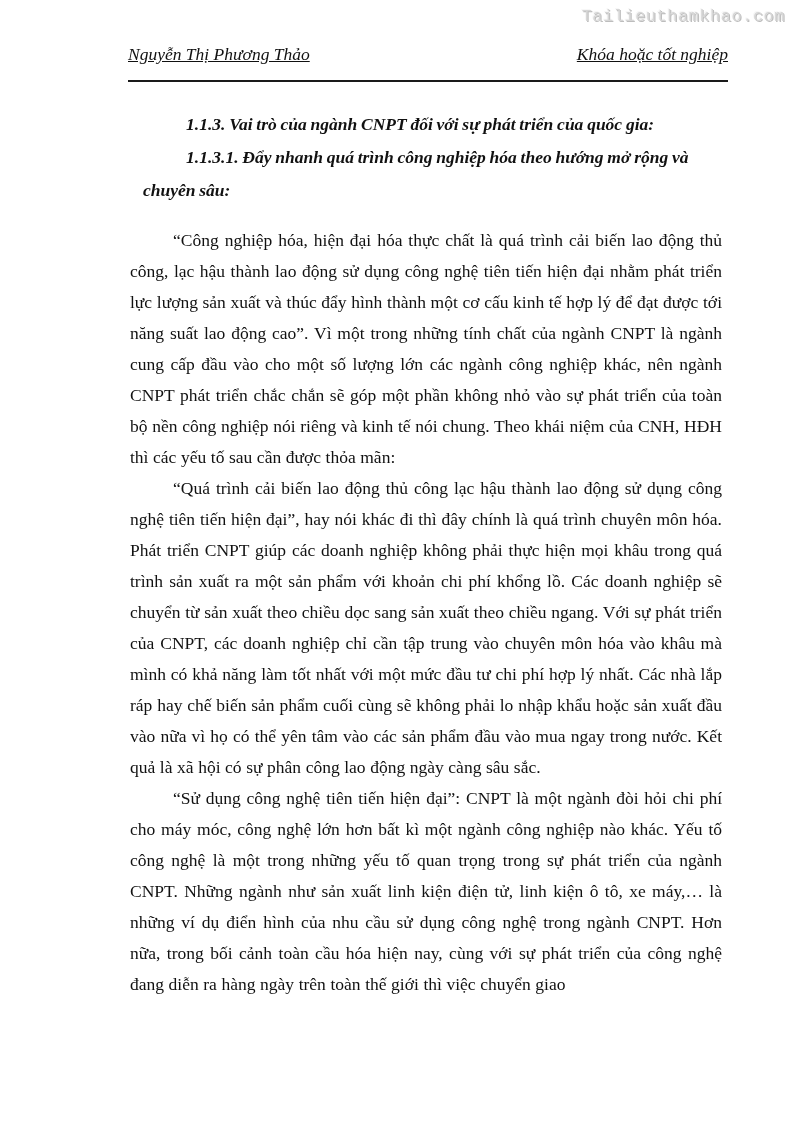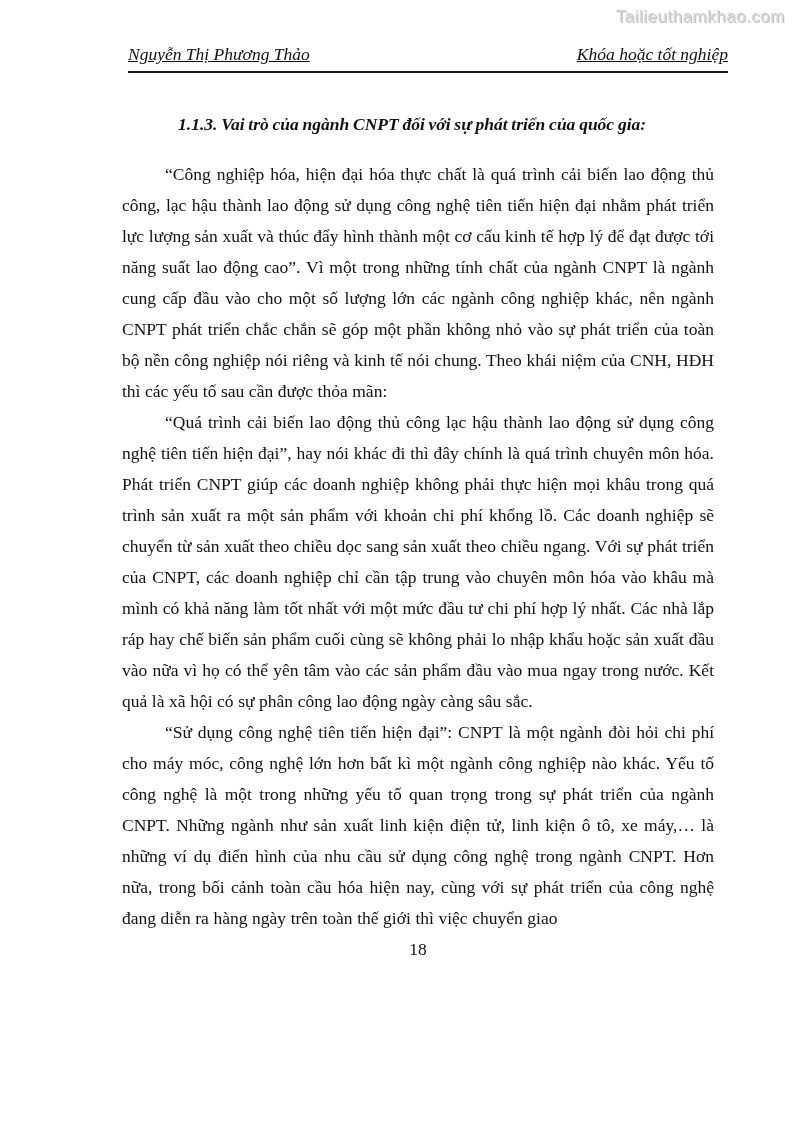--- a/index.html
+++ b/index.html
@@ -13,45 +13,45 @@
     width: 794px;
     height: 1123px;
     background: #ffffff;
     overflow: hidden;
     margin: 0 auto;
   }
   .watermark {
     position: absolute;
     top: 7px;
     right: 9px;
-    font-family: Liberation Sans, sans-serif;
+    font-family: Liberation Mono, monospace;
     font-size: 17px;
     color: #d6d6d6;
     text-shadow: 1px 1px 0 #bdbdbd, -1px -1px 0 #f7f7f7;
     letter-spacing: 0.5px;
   }
   .page-header {
     position: absolute;
     top: 44px;
     left: 128px;
     width: 600px;
     display: flex;
     justify-content: space-between;
     align-items: flex-start;
     font-style: italic;
     font-size: 17.5px;
     border-bottom: 2px solid #1a1a1a;
-    padding-bottom: 6px;
+    padding-bottom: 15px;
   }
   .page-header .author { text-decoration: underline; }
   .page-header .doctype { text-decoration: underline; }
   .content {
     position: absolute;
     top: 108px;
-    left: 122px;
+    left: 130px;
     width: 592px;
     font-size: 17.5px;
   }
   .heading {
     font-weight: bold;
     font-style: italic;
     line-height: 33px;
     margin-left: 13px;
     text-indent: 43px;
     word-spacing: -0.6px;
@@ -80,24 +80,24 @@
 
   <div class="page-header">
     <span class="author">Nguyễn Thị Phương Thảo</span>
     <span class="doctype">Khóa hoặc tốt nghiệp</span>
   </div>
 
   <div class="content">
 
     <div class="heading">1.1.3. Vai trò của ngành CNPT đối với sự phát triển của quốc gia:</div>
 
+    <div class="heading">1.1.3.1. Đẩy nhanh quá trình công nghiệp hóa theo hướng mở rộng và chuyên sâu:</div>
 
     <p class="body-par">“Công nghiệp hóa, hiện đại hóa thực chất là quá trình cải biến lao động thủ công, lạc hậu thành lao động sử dụng công nghệ tiên tiến hiện đại nhằm phát triển lực lượng sản xuất và thúc đẩy hình thành một cơ cấu kinh tế hợp lý để đạt được tới năng suất lao động cao”. Vì một trong những tính chất của ngành CNPT là ngành cung cấp đầu vào cho một số lượng lớn các ngành công nghiệp khác, nên ngành CNPT phát triển chắc chắn sẽ góp một phần không nhỏ vào sự phát triển của toàn bộ nền công nghiệp nói riêng và kinh tế nói chung. Theo khái niệm của CNH, HĐH thì các yếu tố sau cần được thỏa mãn:</p>
 
     <p class="body-par">“Quá trình cải biến lao động thủ công lạc hậu thành lao động sử dụng công nghệ tiên tiến hiện đại”, hay nói khác đi thì đây chính là quá trình chuyên môn hóa. Phát triển CNPT giúp các doanh nghiệp không phải thực hiện mọi khâu trong quá trình sản xuất ra một sản phẩm với khoản chi phí khổng lồ. Các doanh nghiệp sẽ chuyển từ sản xuất theo chiều dọc sang sản xuất theo chiều ngang. Với sự phát triển của CNPT, các doanh nghiệp chỉ cần tập trung vào chuyên môn hóa vào khâu mà mình có khả năng làm tốt nhất với một mức đầu tư chi phí hợp lý nhất. Các nhà lắp ráp hay chế biến sản phẩm cuối cùng sẽ không phải lo nhập khẩu hoặc sản xuất đầu vào nữa vì họ có thể yên tâm vào các sản phẩm đầu vào mua ngay trong nước. Kết quả là xã hội có sự phân công lao động ngày càng sâu sắc.</p>
 
     <p class="body-par">“Sử dụng công nghệ tiên tiến hiện đại”: CNPT là một ngành đòi hỏi chi phí cho máy móc, công nghệ lớn hơn bất kì một ngành công nghiệp nào khác. Yếu tố công nghệ là một trong những yếu tố quan trọng trong sự phát triển của ngành CNPT. Những ngành như sản xuất linh kiện điện tử, linh kiện ô tô, xe máy,… là những ví dụ điển hình của nhu cầu sử dụng công nghệ trong ngành CNPT. Hơn nữa, trong bối cảnh toàn cầu hóa hiện nay, cùng với sự phát triển của công nghệ đang diễn ra hàng ngày trên toàn thế giới thì việc chuyển giao</p>
 
-    <div class="page-number">18</div>
 
   </div>
 
 </div>
 
 </body></html>

